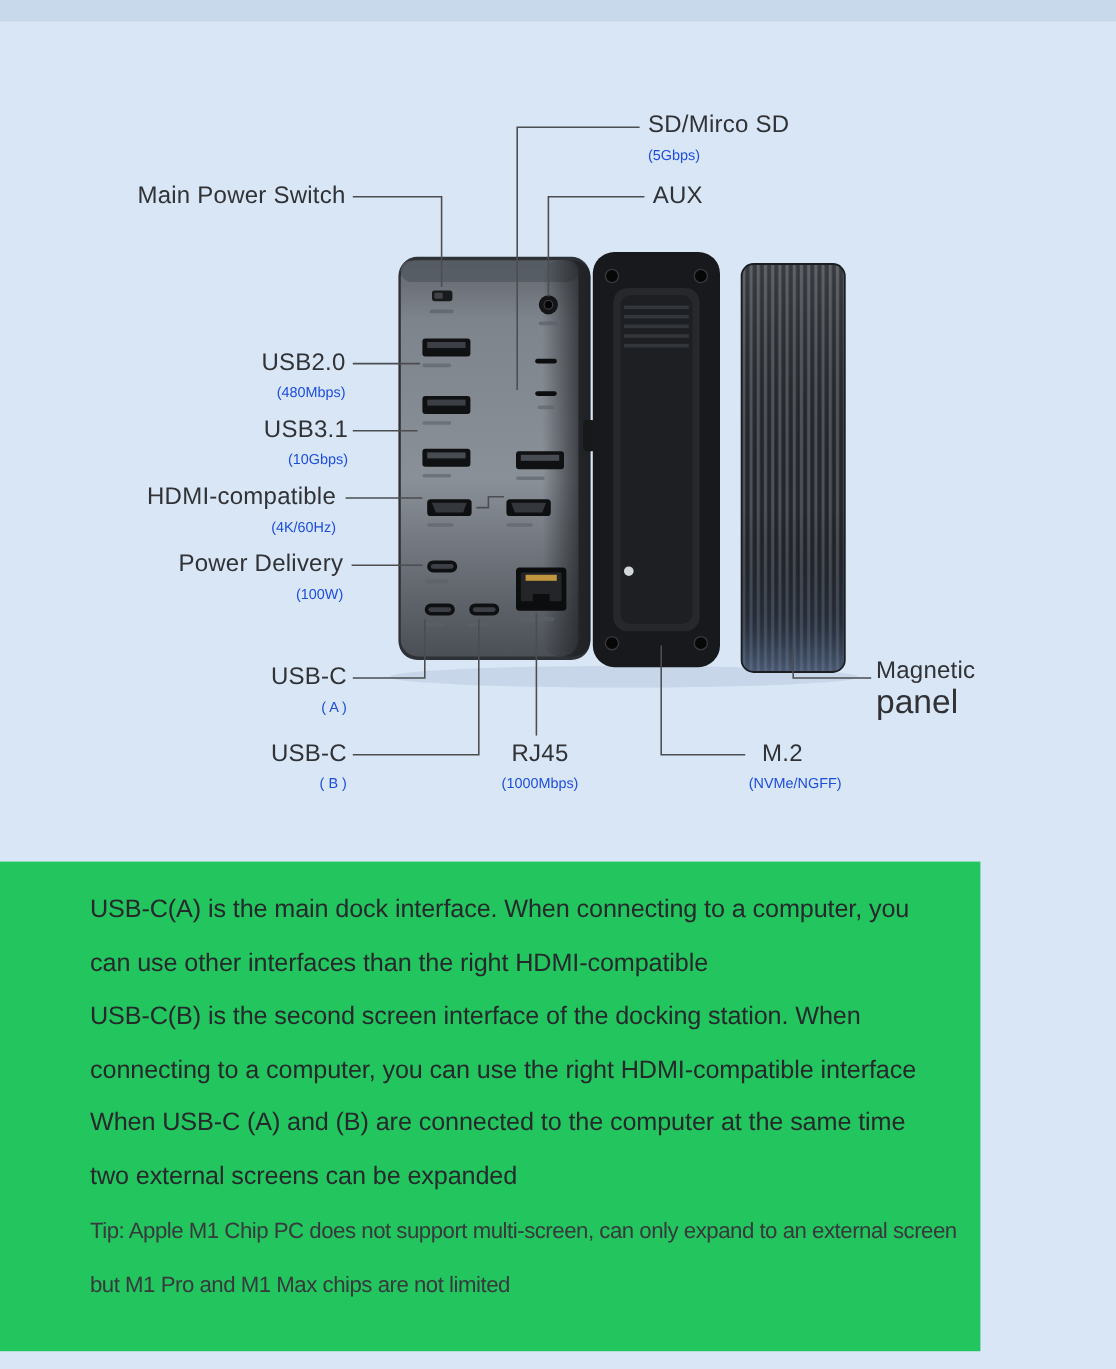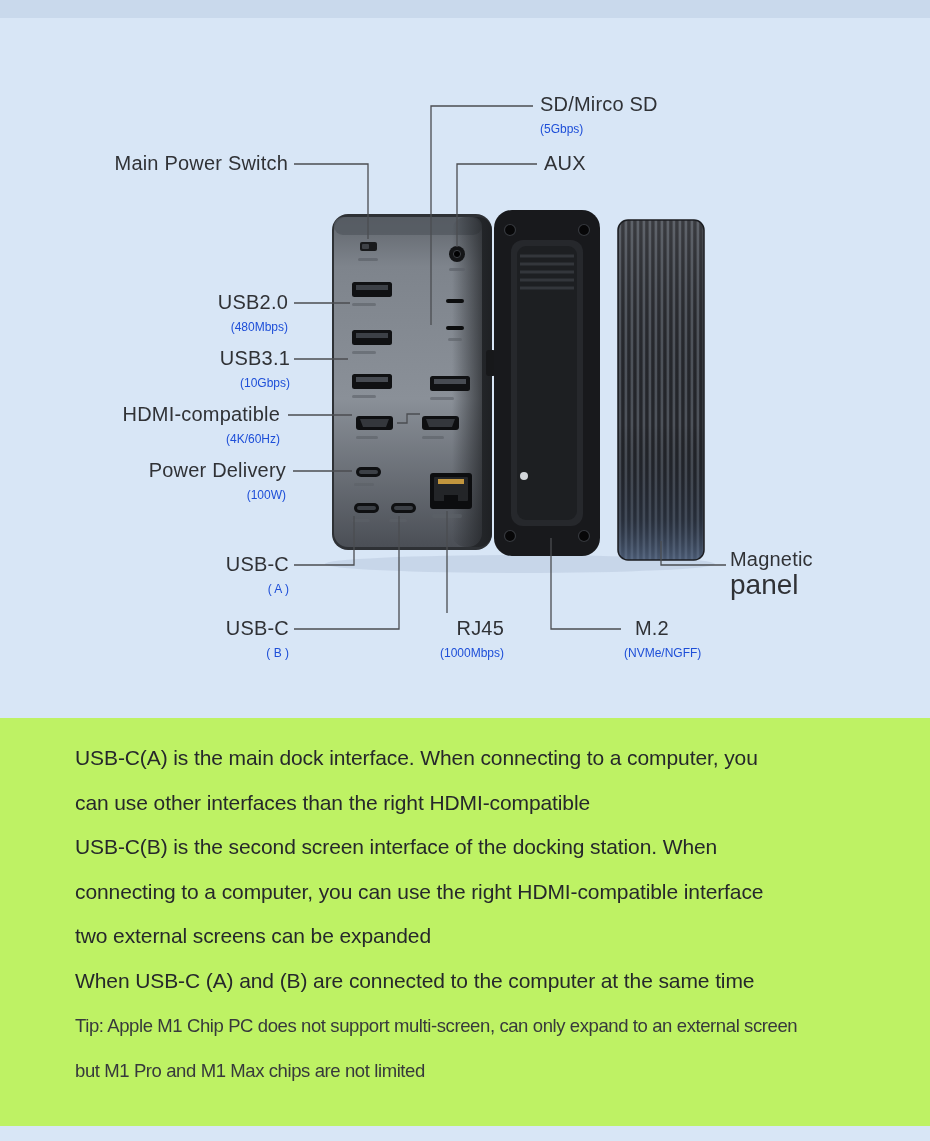--- a/index.html
+++ b/index.html
@@ -19,30 +19,30 @@
 
   #lbl-sd    { left:540px; top:73px; }
   #lbl-mps   { right:642px; top:132px; }
   #lbl-aux   { left:544px; top:132px; }
   #lbl-usb20 { right:642px; top:271px; }
   #lbl-usb31 { right:640px; top:327px; }
   #lbl-hdmi  { right:650px; top:383px; }
   #lbl-pd    { right:644px; top:439px; }
   #lbl-usbca { right:641px; top:533px; }
   #lbl-usbcb { right:641px; top:597px; }
-  #lbl-rj45  { left:396px; top:597px; width:108px;text-align:right; }
+  #lbl-rj45  { left:396px; top:597px; width:108px; }
   #lbl-m2    { left:624px; top:597px; }
   #lbl-m2 .t { padding-left:11px; }
   #lbl-mag   { left:730px; top:528px; }
   #lbl-mag .s{ font-size:28px; line-height:26px; color:#303236; }
 
   
   .description {
-    position:absolute; left:0; top:700px; width:930px; height:408px;
-    background:#bef264; box-sizing:border-box; padding:18px 50px 0 75px;
+    position:absolute; left:0; top:700px; width:817px; height:408px;
+    background:#22c55e; box-sizing:border-box; padding:18px 50px 0 75px;
   }
   .desc-line {
     font-size:21px; line-height:44.5px; color:#26282b;
     letter-spacing:-0.1px; white-space:nowrap;
   }
   .tip-line {
     font-size:18.5px; line-height:45px; color:#37393c;
     letter-spacing:-0.4px; white-space:nowrap;
   }
 </style>
@@ -257,19 +257,19 @@
   <div class="lbl" id="lbl-mag">
     <div class="t">Magnetic</div>
     <div class="s">panel</div>
   </div>
 
   <div class="description">
     <div class="desc-line">USB-C(A) is the main dock interface. When connecting to a computer, you</div>
     <div class="desc-line">can use other interfaces than the right HDMI-compatible</div>
     <div class="desc-line">USB-C(B) is the second screen interface of the docking station. When</div>
     <div class="desc-line">connecting to a computer, you can use the right HDMI-compatible interface</div>
+    <div class="desc-line">When USB-C (A) and (B) are connected to the computer at the same time</div>
     <div class="desc-line">two external screens can be expanded</div>
-    <div class="desc-line">When USB-C (A) and (B) are connected to the computer at the same time</div>
     <div class="tip-line">Tip: Apple M1 Chip PC does not support multi-screen, can only expand to an external screen</div>
     <div class="tip-line">but M1 Pro and M1 Max chips are not limited</div>
   </div>
 
 </div>
 
 </body></html>

